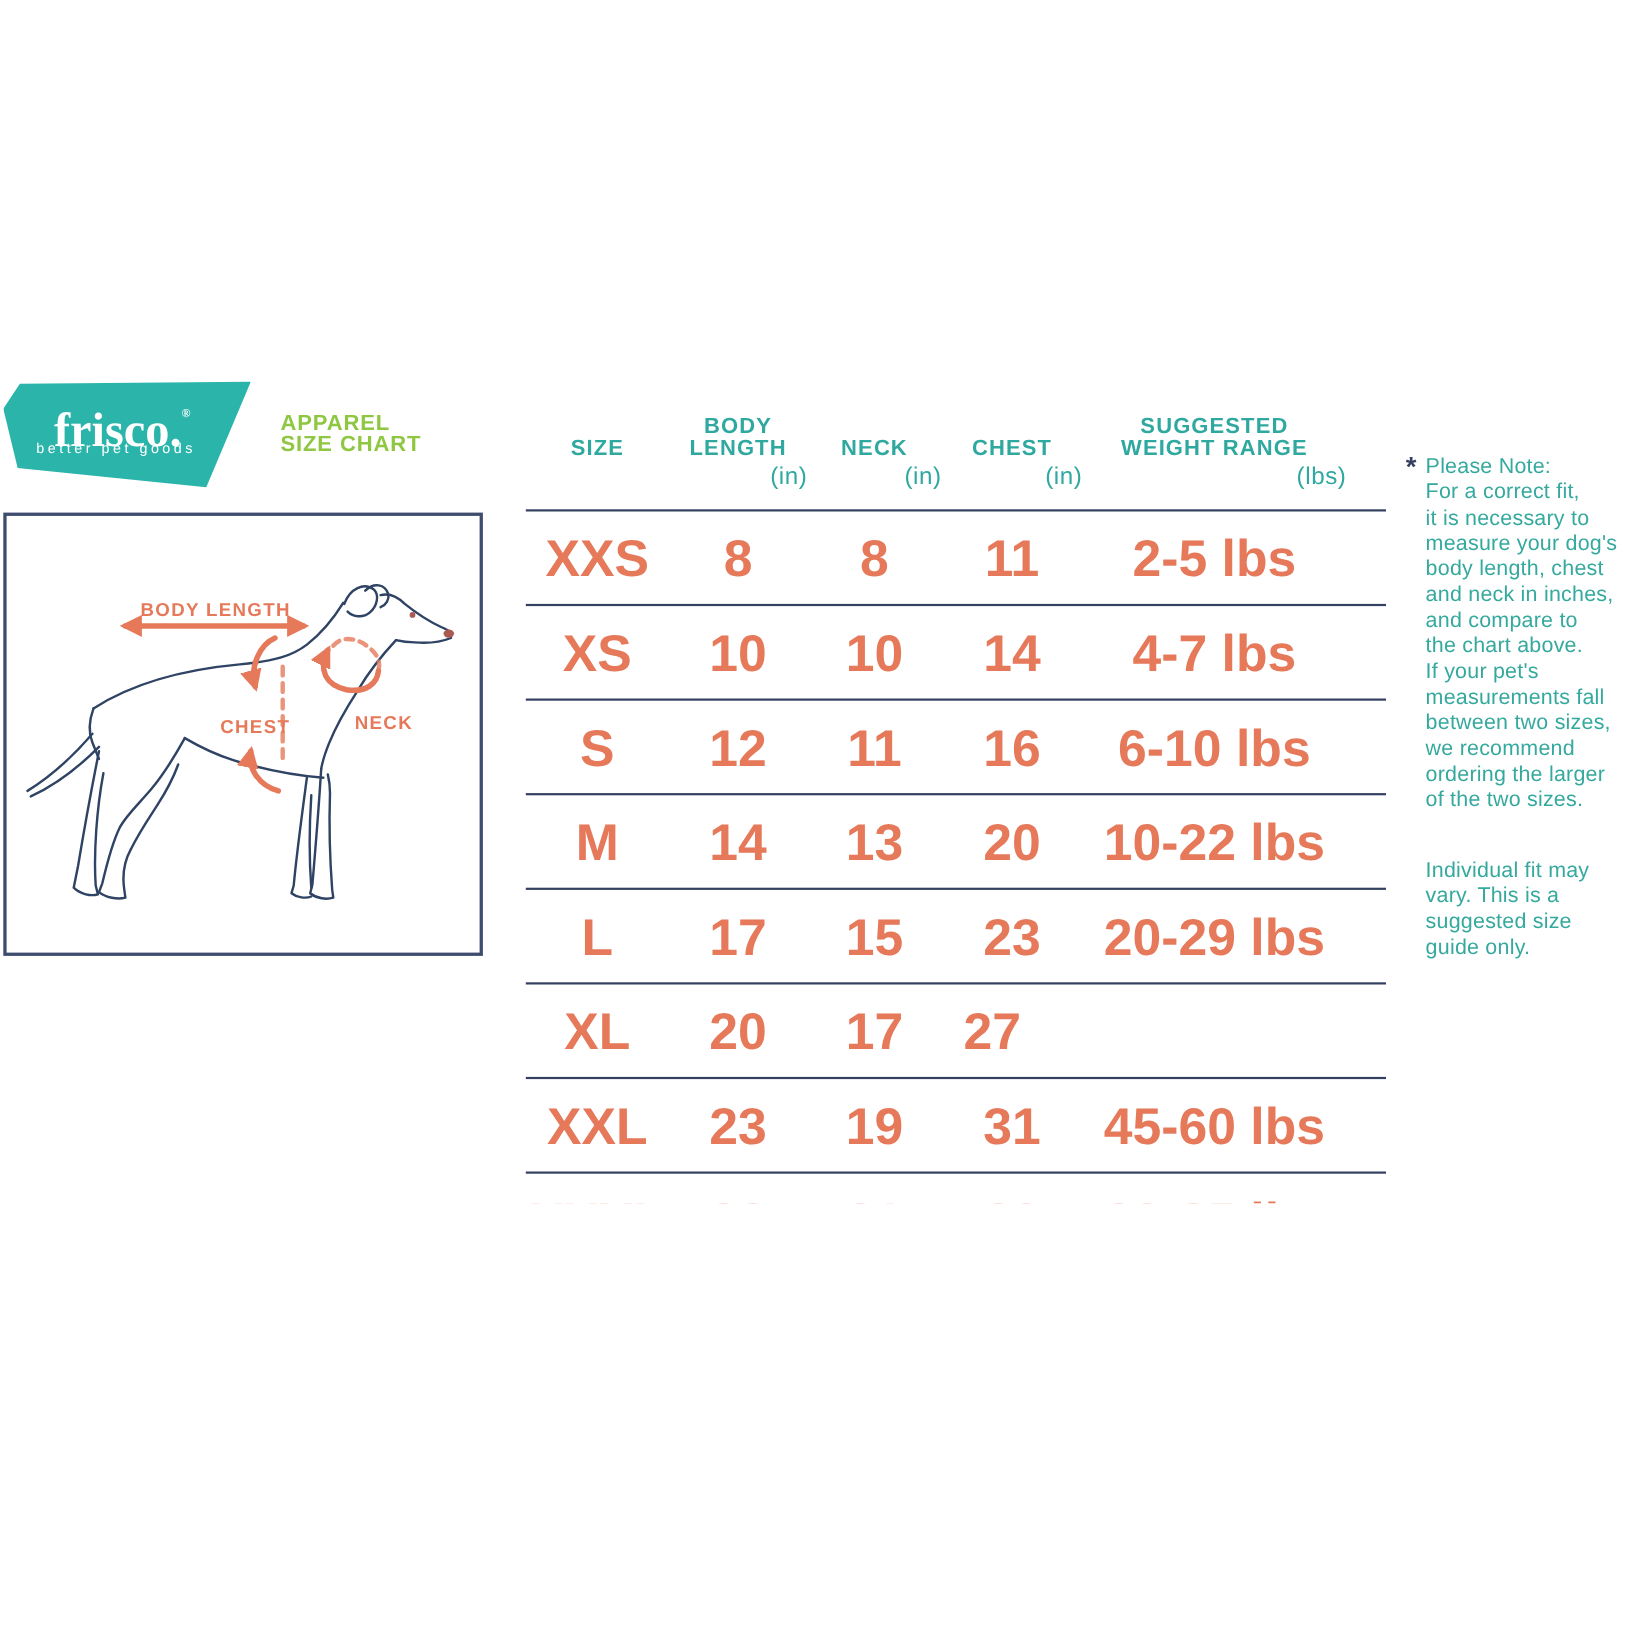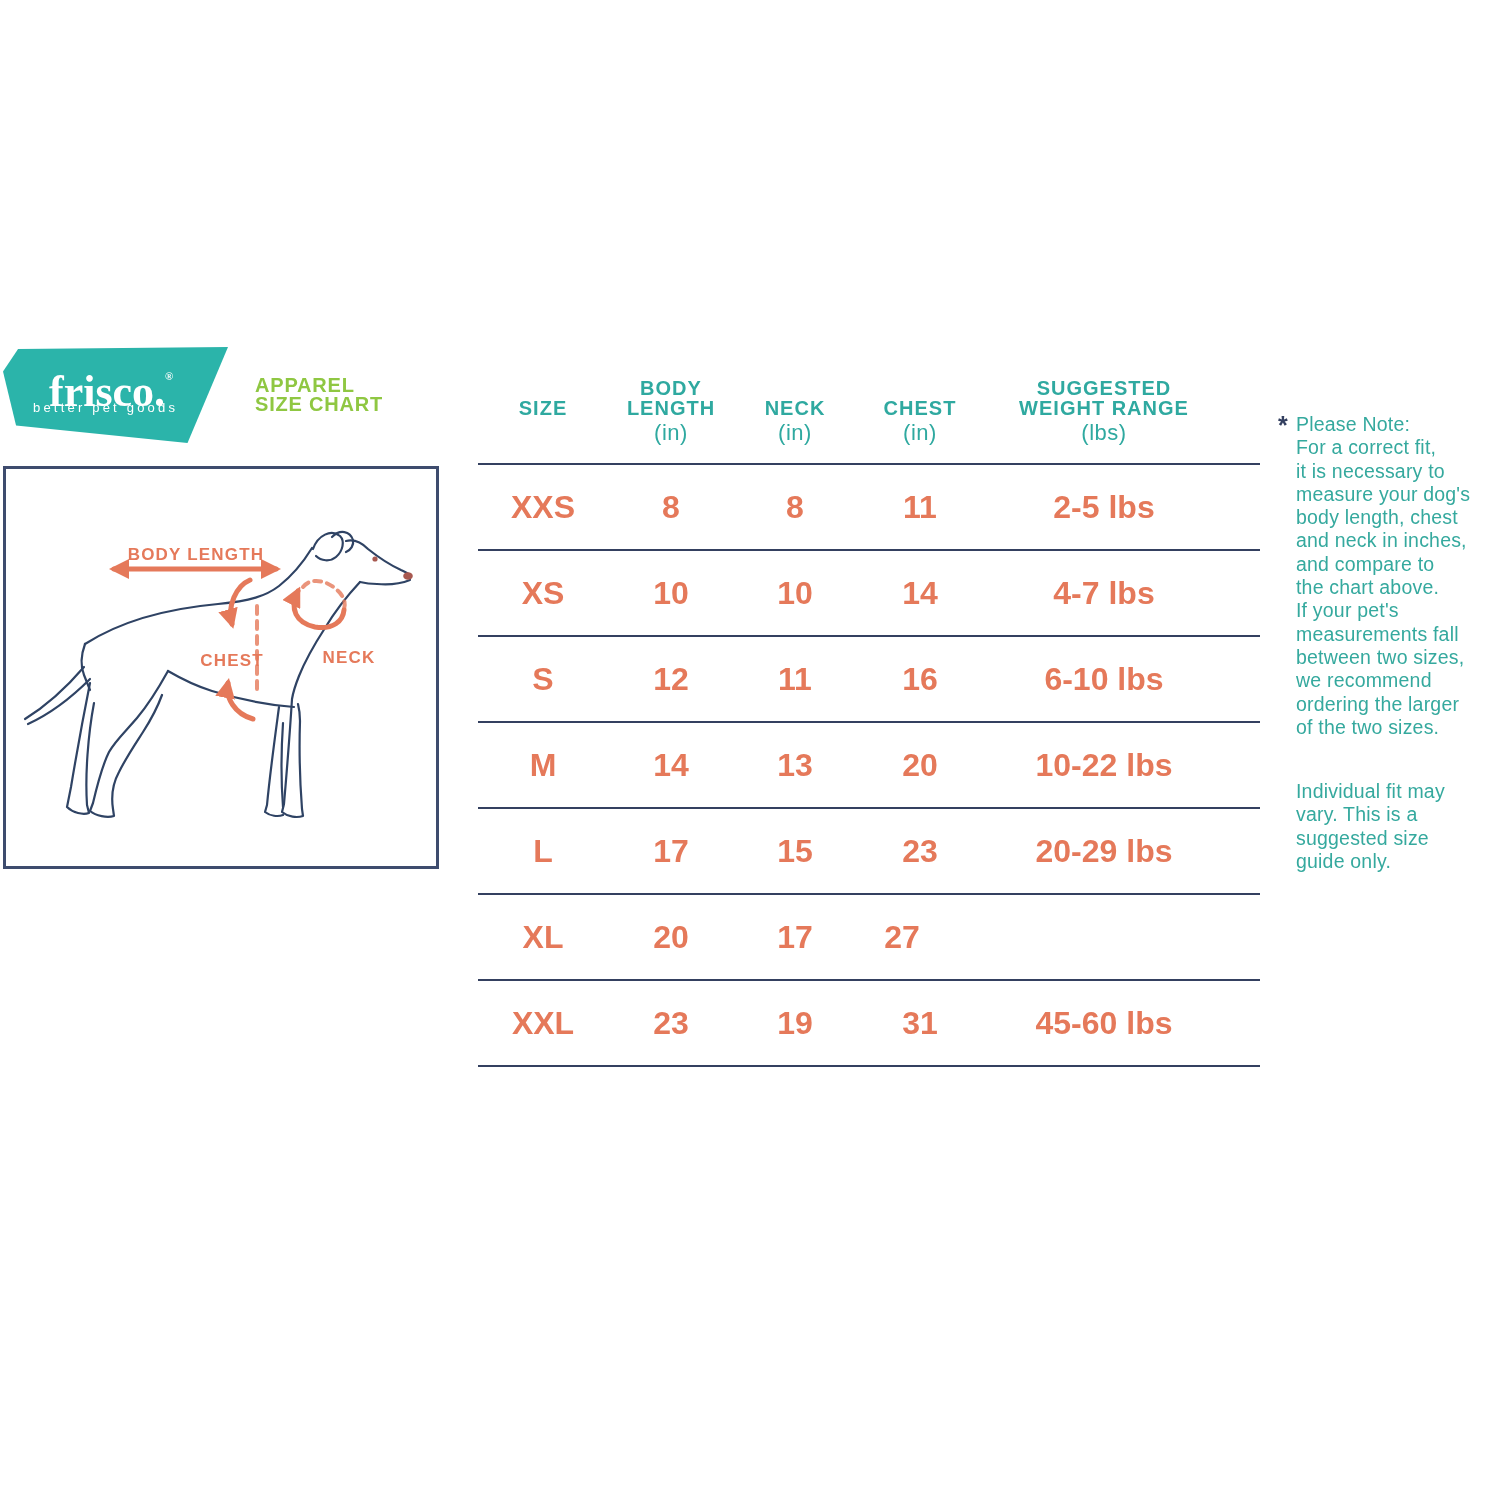--- a/index.html
+++ b/index.html
@@ -30,24 +30,24 @@
   .dog-box svg{display:block;width:100%;height:100%;}
 
   
   .size-table{position:absolute;left:478px;top:371px;width:782px;}
   .thead{display:grid;grid-template-columns:130px 126px 122px 128px 276px;
          height:94px;box-sizing:border-box;border-bottom:2px solid var(--navy);padding-top:8px;}
   .hcell{text-align:center;color:var(--teal-text);}
   .hcell:last-child,.tcell:last-child{padding-right:36px;}
   .hlabel{height:39px;display:flex;flex-direction:column;justify-content:flex-end;
           font-weight:bold;font-size:20px;line-height:19.5px;letter-spacing:1px;white-space:pre-line;}
-  .hunit{font-size:22px;font-weight:400;line-height:24px;margin-top:3px;letter-spacing:0.5px;}
+  .hunit{font-size:22px;font-weight:400;line-height:24px;margin-top:3px;letter-spacing:0.5px;text-align:right;}
   .trow{display:grid;grid-template-columns:130px 126px 122px 128px 276px;height:86px;
         box-sizing:border-box;border-bottom:2px solid var(--navy);align-items:center;}
-  .tcell{text-align:center;color:var(--orange);font-weight:bold;font-size:32px;white-space:nowrap;}
+  .tcell{text-align:center;color:var(--orange);font-weight:bold;font-size:47px;white-space:nowrap;}
 
   
   .note{position:absolute;left:1278px;top:413px;width:205px;color:#35A99E;
         font-size:19.5px;line-height:23.3px;letter-spacing:0.2px;}
   .note-asterisk{position:absolute;left:0;top:1px;color:var(--navy);font-weight:bold;font-size:25px;}
   .note-text{margin-left:18px;white-space:pre-line;}
   .note-text.second{margin-top:41px;}
 
   
   .diag-label{font-family:"Liberation Sans",sans-serif;font-weight:bold;font-size:17px;

